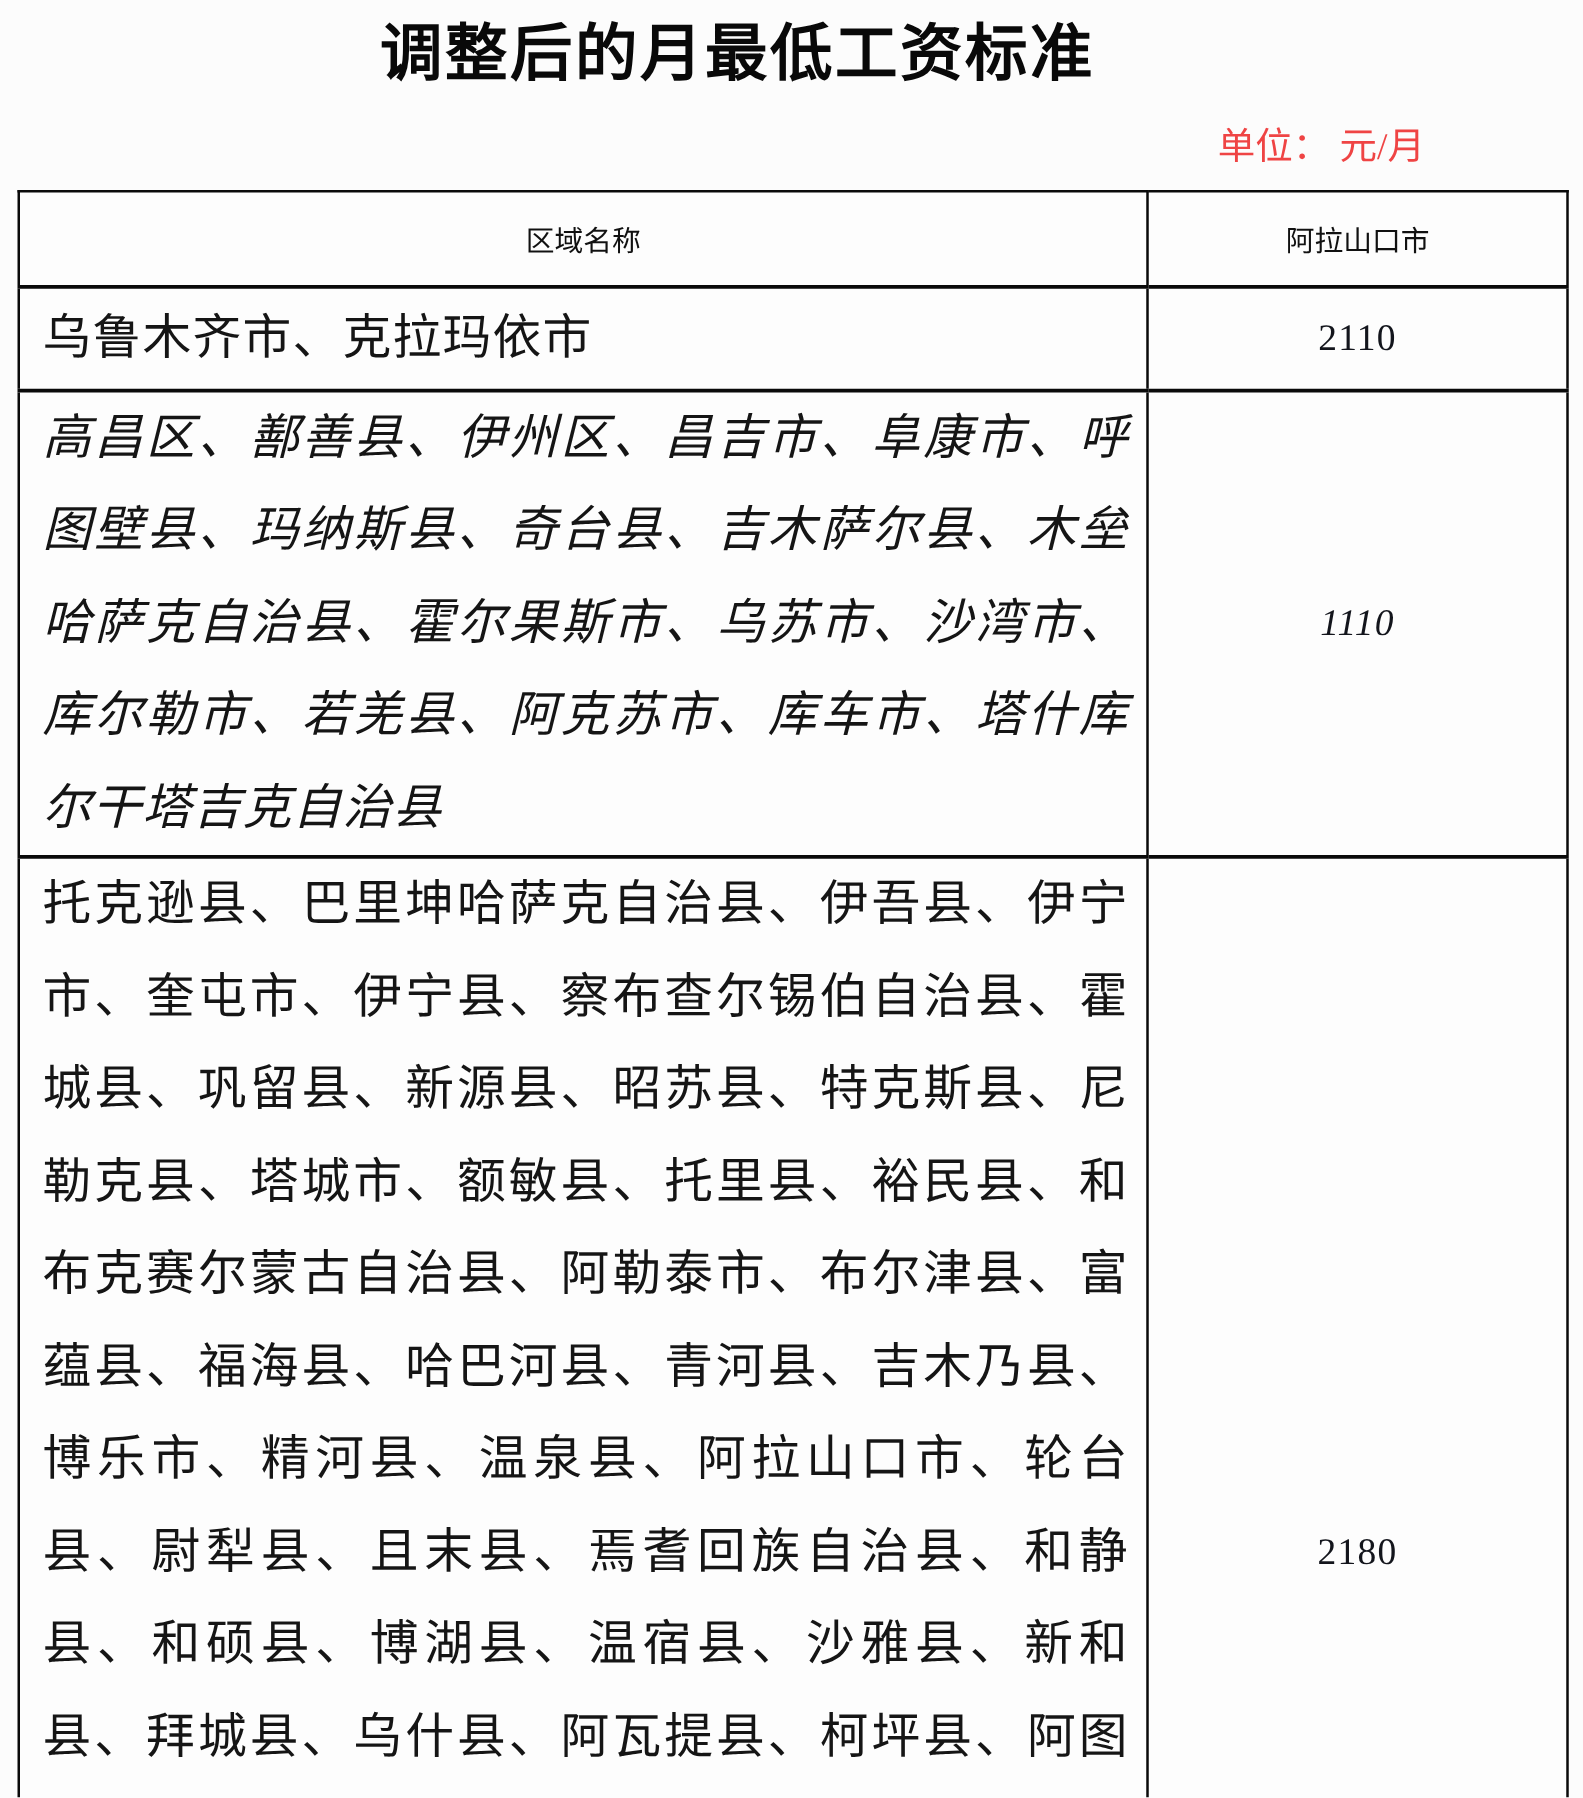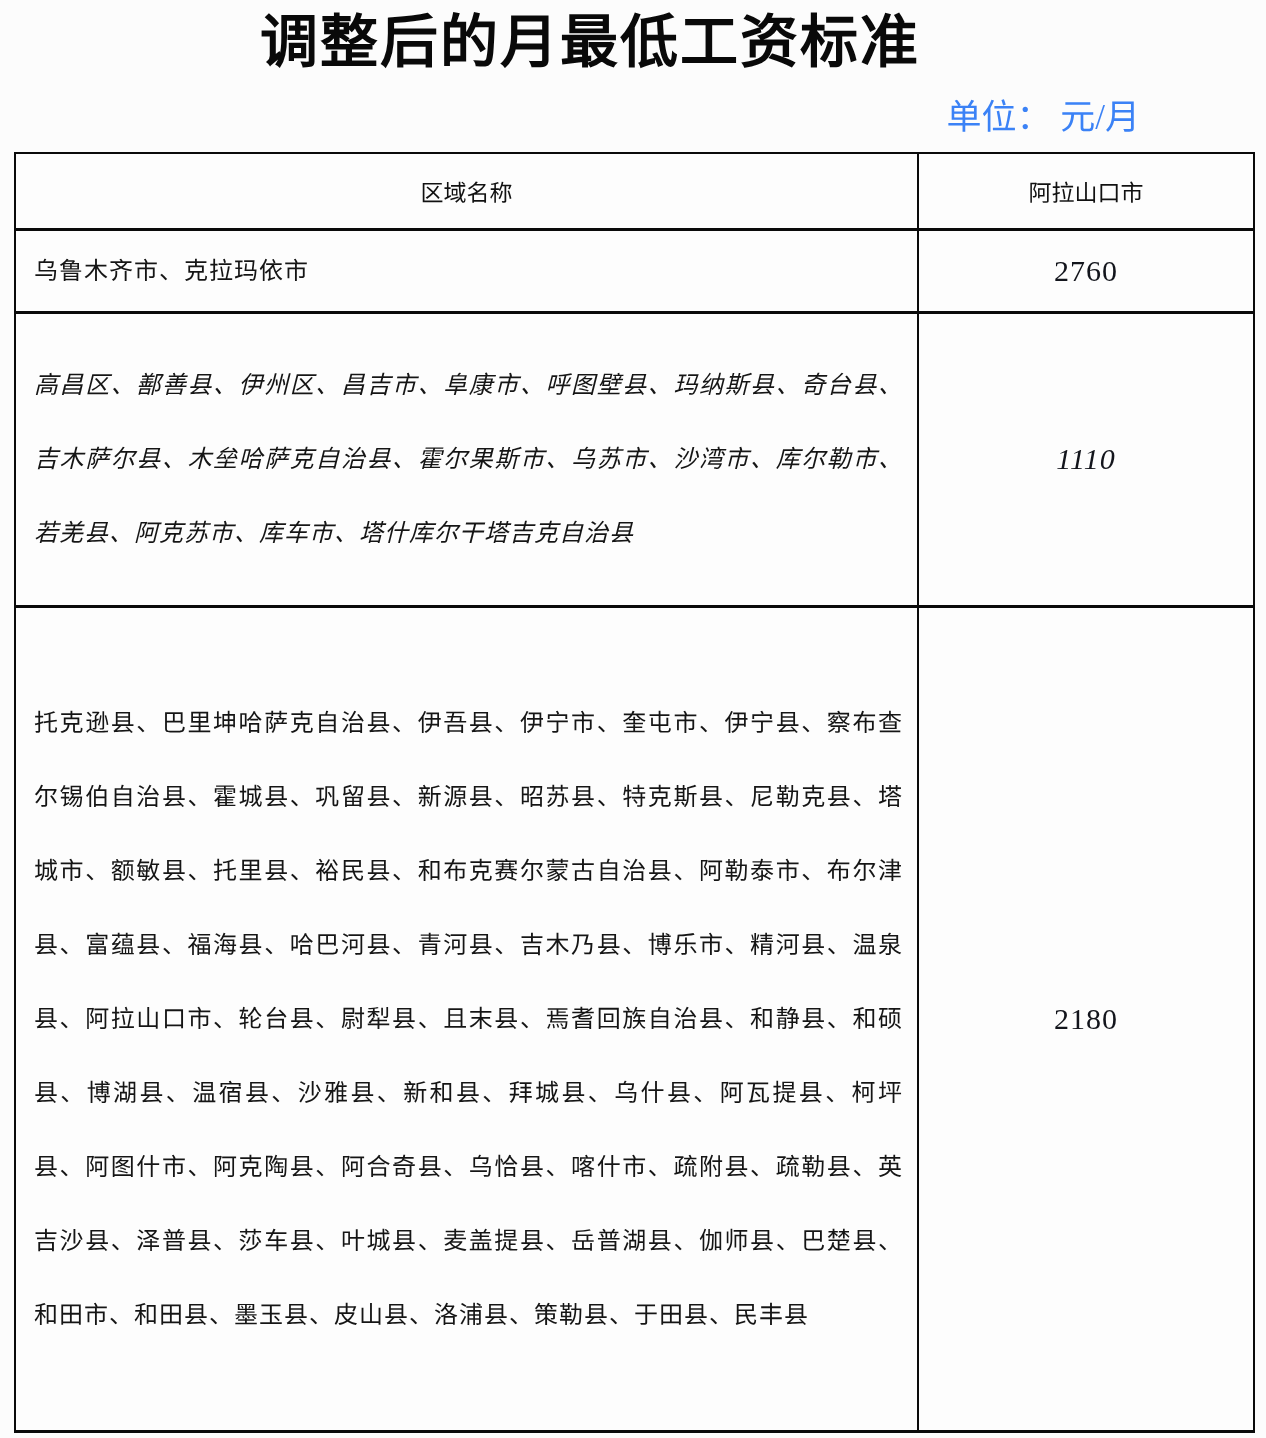--- a/index.html
+++ b/index.html
@@ -14,36 +14,36 @@
     height: 1438px;
     box-sizing: border-box;
     background: #fcfcfc;
     padding-top: 12px;
     overflow: hidden;
   }
   .doc-title {
     margin: 0;
     padding-right: 86px;
     text-align: center;
-    font-size: 58px;
+    font-size: 50px;
     font-weight: bold;
     letter-spacing: 2px;
     line-height: 62px;
     color: #090909;
   }
   .unit-row {
     box-sizing: border-box;
     width: 100%;
     padding-right: 126px;
     text-align: right;
-    font-size: 35px;
+    font-size: 30px;
     line-height: 44px;
     margin-top: 22px;
     margin-bottom: 12px;
-    color: #3b82f6;
+    color: #ef4444;
   }
   table.wage-table {
     border-collapse: collapse;
     table-layout: fixed;
     width: 1239px;
     margin-left: 14px;
     background: #fdfdfd;
   }
   table.wage-table col.col-region { width: 903px; }
   table.wage-table col.col-wage   { width: 336px; }
@@ -60,21 +60,21 @@
     vertical-align: middle;
     border-bottom-width: 3px;
     color: #111;
   }
   table.wage-table tbody td {
     border-top-width: 3px;
     border-bottom-width: 3px;
     vertical-align: middle;
   }
   td.regions-cell {
-    font-size: 24px;
+    font-size: 39px;
     line-height: 74px;
     text-align: justify;
     text-justify: inter-ideograph;
     padding: 0 14px 0 18px;
     letter-spacing: 1px;
     color: #151515;
   }
   td.wage-cell {
     font-size: 30px;
     text-align: center;
@@ -101,21 +101,21 @@
     </colgroup>
     <thead>
       <tr>
         <th>区域名称</th>
         <th>阿拉山口市</th>
       </tr>
     </thead>
     <tbody>
       <tr class="row-tier1">
         <td class="regions-cell">乌鲁木齐市、克拉玛依市</td>
-        <td class="wage-cell">2760</td>
+        <td class="wage-cell">2110</td>
       </tr>
       <tr class="row-tier2">
         <td class="regions-cell">高昌区、鄯善县、伊州区、昌吉市、阜康市、呼图壁县、玛纳斯县、奇台县、吉木萨尔县、木垒哈萨克自治县、霍尔果斯市、乌苏市、沙湾市、库尔勒市、若羌县、阿克苏市、库车市、塔什库尔干塔吉克自治县</td>
         <td class="wage-cell">1110</td>
       </tr>
       <tr class="row-tier3">
         <td class="regions-cell">托克逊县、巴里坤哈萨克自治县、伊吾县、伊宁市、奎屯市、伊宁县、察布查尔锡伯自治县、霍城县、巩留县、新源县、昭苏县、特克斯县、尼勒克县、塔城市、额敏县、托里县、裕民县、和布克赛尔蒙古自治县、阿勒泰市、布尔津县、富蕴县、福海县、哈巴河县、青河县、吉木乃县、博乐市、精河县、温泉县、阿拉山口市、轮台县、尉犁县、且末县、焉耆回族自治县、和静县、和硕县、博湖县、温宿县、沙雅县、新和县、拜城县、乌什县、阿瓦提县、柯坪县、阿图什市、阿克陶县、阿合奇县、乌恰县、喀什市、疏附县、疏勒县、英吉沙县、泽普县、莎车县、叶城县、麦盖提县、岳普湖县、伽师县、巴楚县、和田市、和田县、墨玉县、皮山县、洛浦县、策勒县、于田县、民丰县</td>
         <td class="wage-cell">2180</td>
       </tr>
     </tbody>

